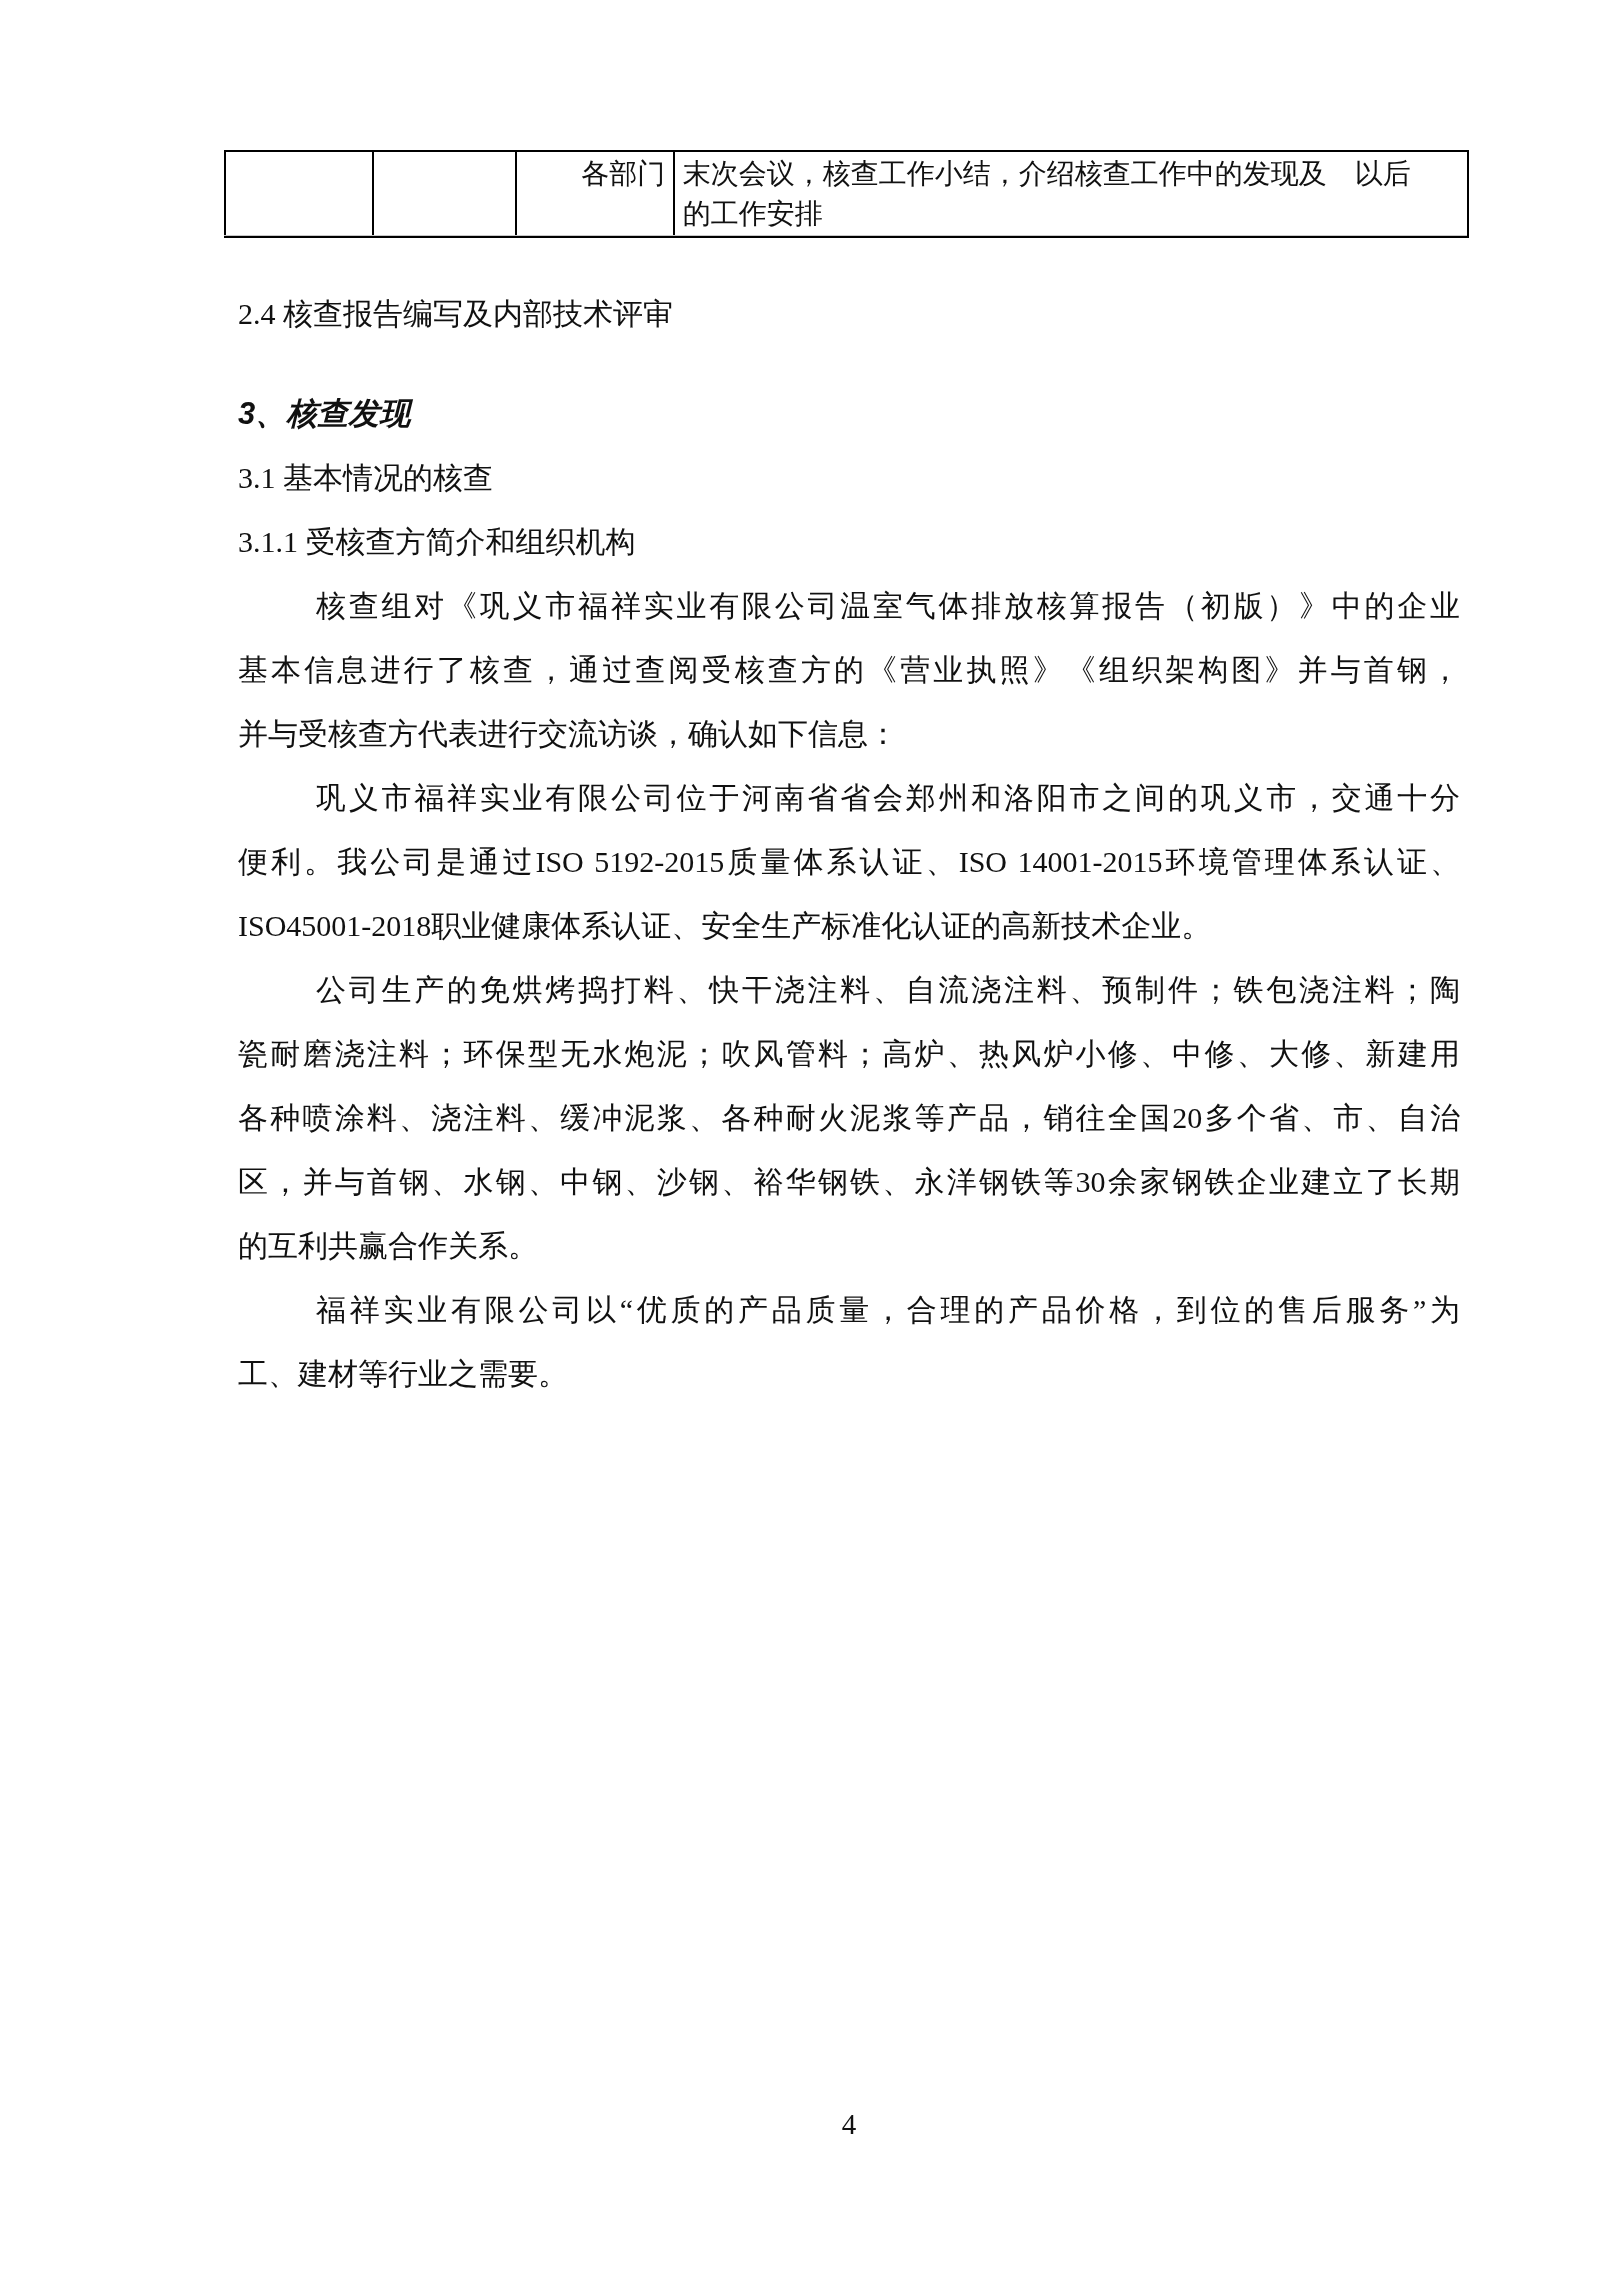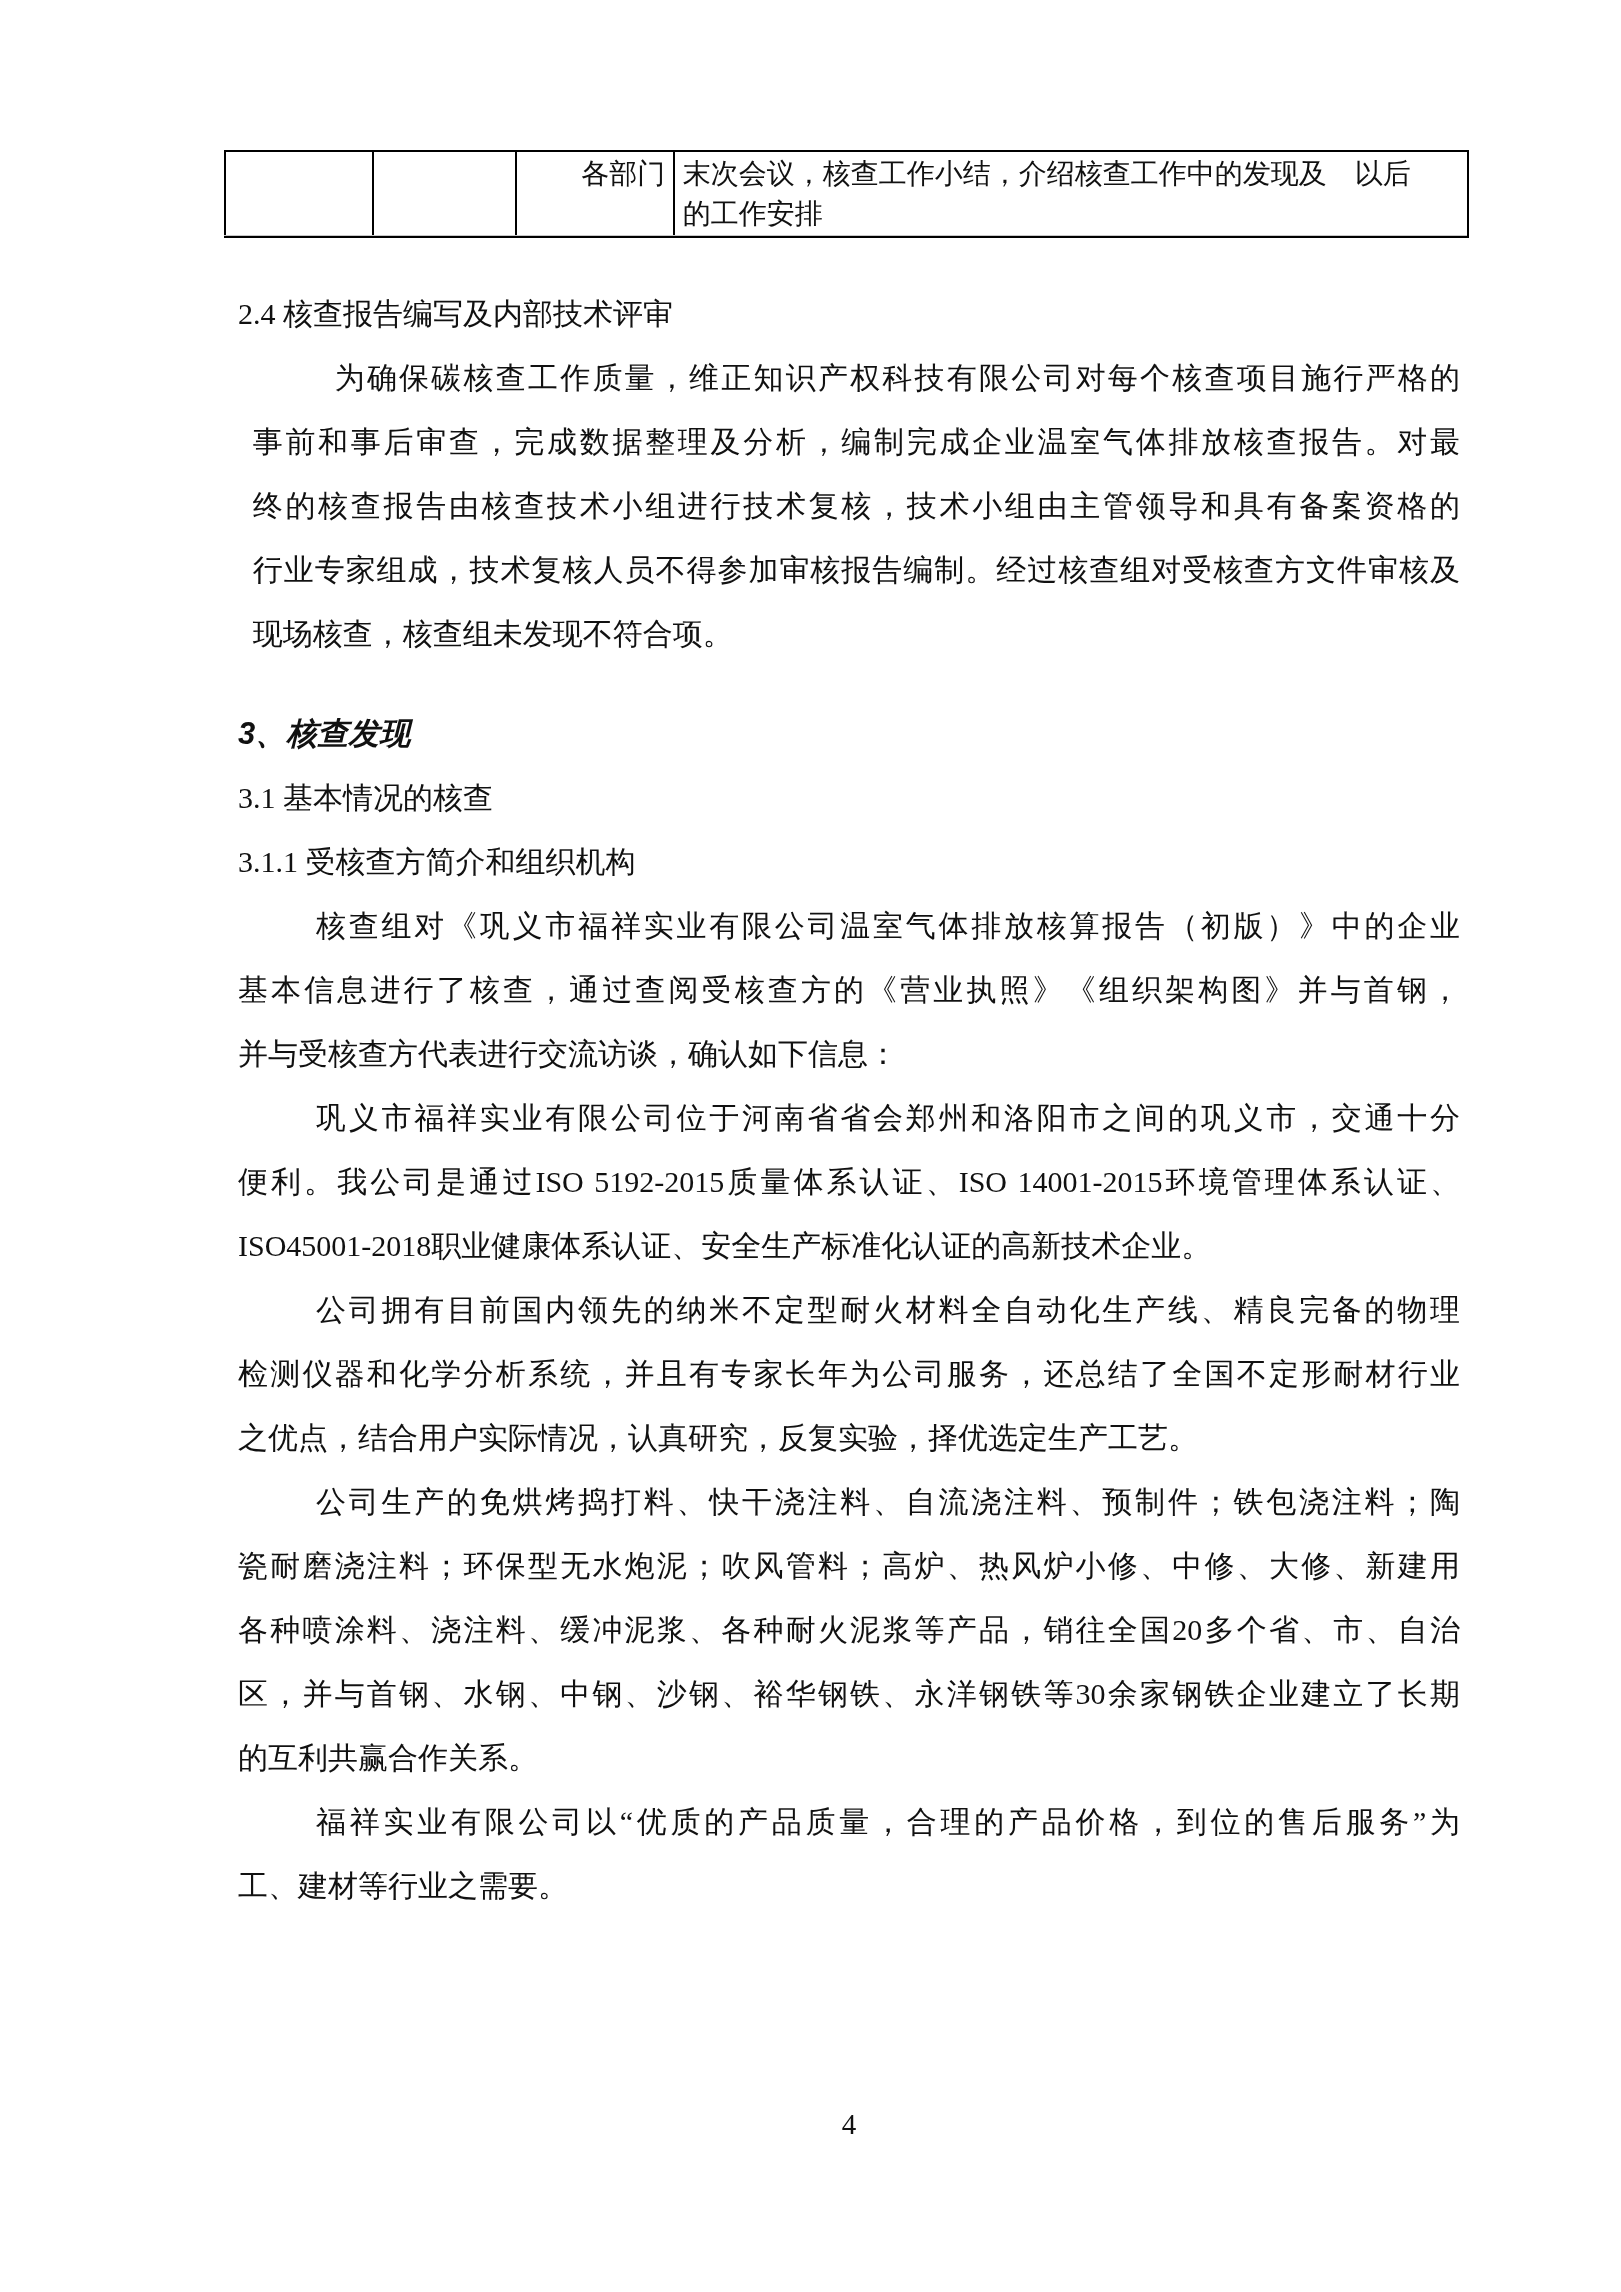--- a/index.html
+++ b/index.html
@@ -99,44 +99,32 @@
       <td class="c-dept">各部门</td>
       <td class="c-desc">末次会议，核查工作小结，介绍核查工作中的发现及　以后
 的工作安排</td>
     </tr>
   </tbody>
     </table>
   <div class="table-artifact"></div>
 
   <div class="content">
       <div class="heading">2.4 核查报告编写及内部技术评审</div>
-      <div class="para shifted">
-        <div class="line first jline">为确保碳核查工作质量，维正知识产权科技有限公司对每个核查项目施行严格的</div>
-        <div class="line jline">事前和事后审查，完成数据整理及分析，编制完成企业温室气体排放核查报告。对最</div>
-        <div class="line jline">终的核查报告由核查技术小组进行技术复核，技术小组由主管领导和具有备案资格的</div>
-        <div class="line jline">行业专家组成，技术复核人员不得参加审核报告编制。经过核查组对受核查方文件审核及</div>
-        <div class="line">现场核查，核查组未发现不符合项。</div>
-      </div>
       <div class="heading sec-major">3、核查发现</div>
       <div class="heading">3.1 基本情况的核查</div>
       <div class="heading">3.1.1 受核查方简介和组织机构</div>
       <div class="para">
         <div class="line first jline">核查组对《巩义市福祥实业有限公司温室气体排放核算报告（初版）》中的企业</div>
         <div class="line jline">基本信息进行了核查，通过查阅受核查方的《营业执照》《组织架构图》并与首钢，</div>
         <div class="line">并与受核查方代表进行交流访谈，确认如下信息：</div>
       </div>
       <div class="para">
         <div class="line first jline">巩义市福祥实业有限公司位于河南省省会郑州和洛阳市之间的巩义市，交通十分</div>
         <div class="line jline">便利。我公司是通过ISO 5192-2015质量体系认证、ISO 14001-2015环境管理体系认证、</div>
         <div class="line">ISO45001-2018职业健康体系认证、安全生产标准化认证的高新技术企业。</div>
-      </div>
-      <div class="para">
-        <div class="line first jline">公司拥有目前国内领先的纳米不定型耐火材料全自动化生产线、精良完备的物理</div>
-        <div class="line jline">检测仪器和化学分析系统，并且有专家长年为公司服务，还总结了全国不定形耐材行业</div>
-        <div class="line">之优点，结合用户实际情况，认真研究，反复实验，择优选定生产工艺。</div>
       </div>
       <div class="para">
         <div class="line first jline">公司生产的免烘烤捣打料、快干浇注料、自流浇注料、预制件；铁包浇注料；陶</div>
         <div class="line jline">瓷耐磨浇注料；环保型无水炮泥；吹风管料；高炉、热风炉小修、中修、大修、新建用</div>
         <div class="line jline">各种喷涂料、浇注料、缓冲泥浆、各种耐火泥浆等产品，销往全国20多个省、市、自治</div>
         <div class="line jline">区，并与首钢、水钢、中钢、沙钢、裕华钢铁、永洋钢铁等30余家钢铁企业建立了长期</div>
         <div class="line">的互利共赢合作关系。</div>
       </div>
       <div class="para">
         <div class="line first jline">福祥实业有限公司以“优质的产品质量，合理的产品价格，到位的售后服务”为</div>

